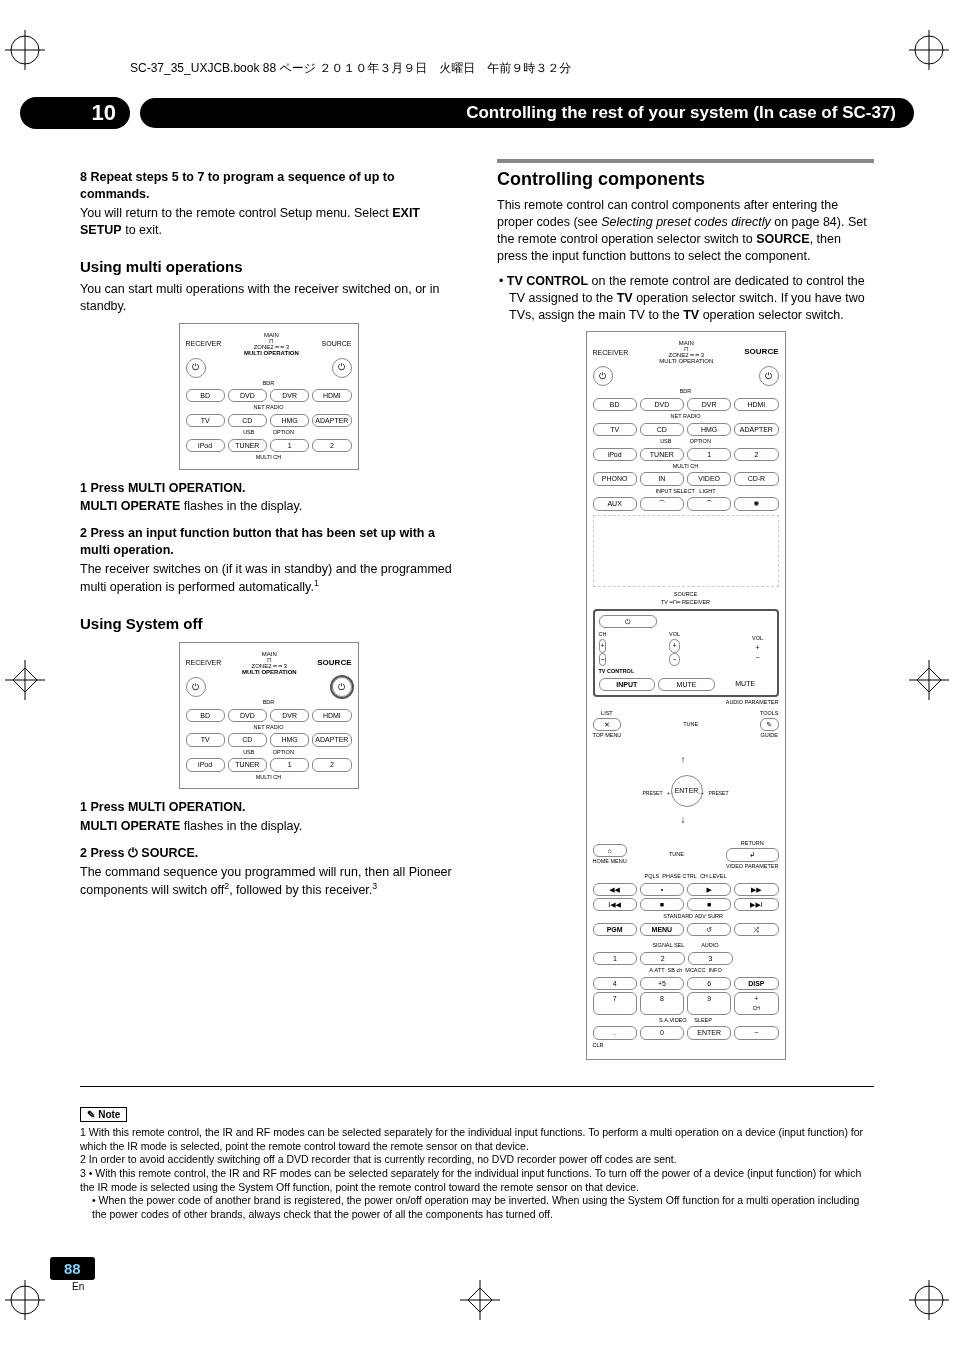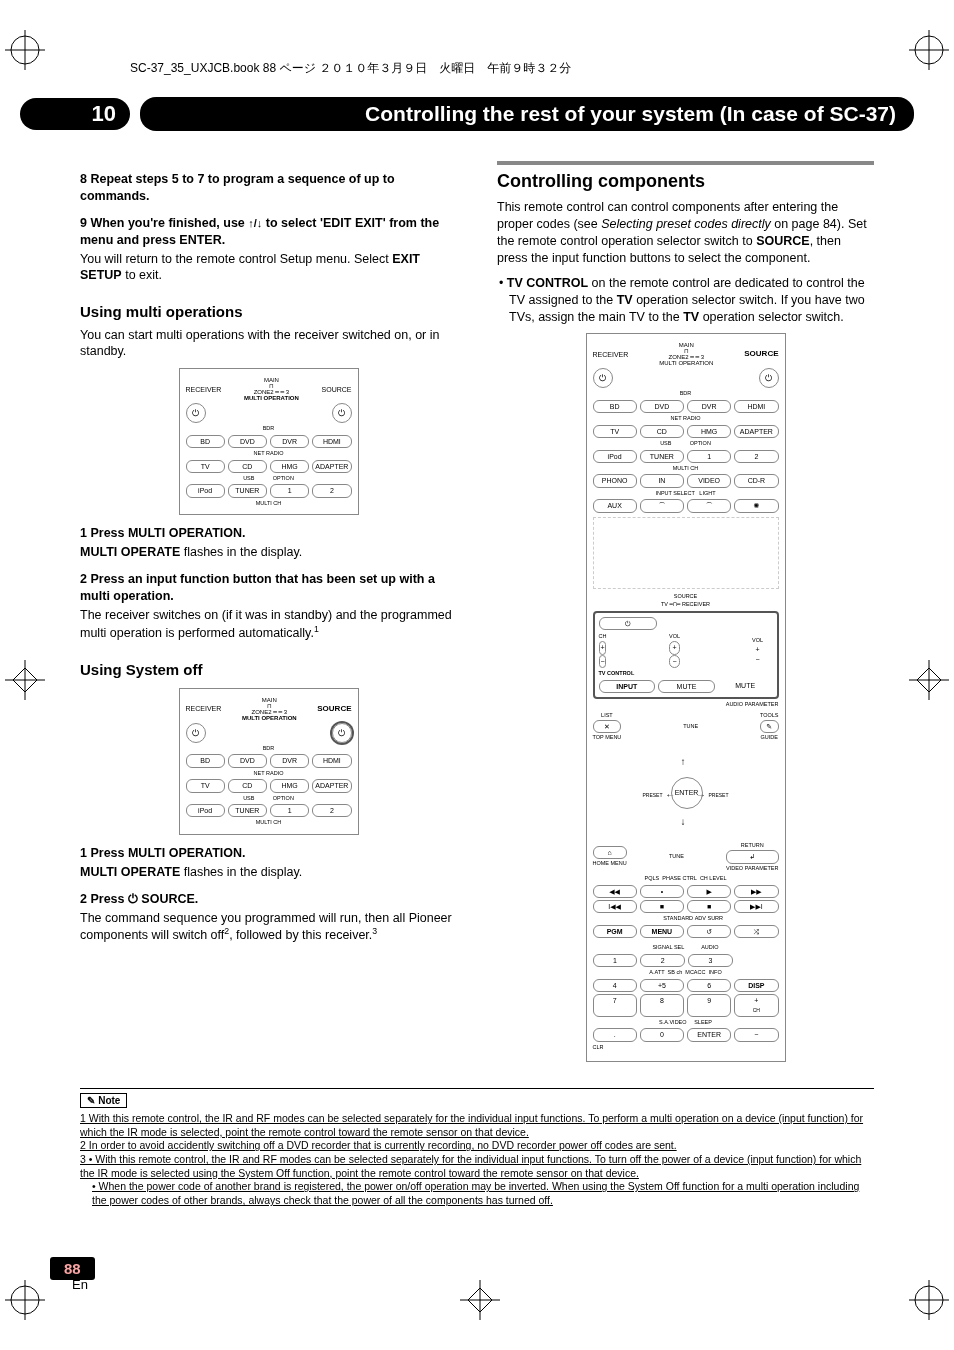--- a/index.html
+++ b/index.html
@@ -54,21 +54,21 @@
     align-items: center;
     justify-content: flex-end;
     padding-right: 14px;
     box-sizing: border-box;
     margin-left: -20px;
   }
   .chapter-title {
     background: #000;
     color: #fff;
     font-weight: bold;
-    font-size: 21px;
+    font-size: 17px;
     border-radius: 16px;
     padding: 5px 18px;
     margin-left: 10px;
     flex: 1;
   }
   .columns {
     display: flex;
     gap: 40px;
     padding: 0 40px;
   }
@@ -159,52 +159,51 @@
     position: absolute;
     font-size: 10px;
   }
   .dpad .up { top: 8px; left: 40px; }
   .dpad .down { bottom: 8px; left: 40px; }
   .dpad .left { top: 40px; left: 2px; }
   .dpad .right { top: 40px; right: 2px; }
   .note-box {
     margin: 18px 40px 0 40px;
     border-top: 1px solid #000;
-    padding-top: 4px;
+    padding-top: 20px;
     font-size: 10.5px;
     line-height: 1.3;
-    text-decoration: underline;
   }
   .note-label {
     display: inline-block;
     border: 1px solid #000;
     padding: 0 6px;
     font-weight: bold;
     font-size: 10px;
     margin-bottom: 4px;
   }
   .note-label::before {
     content: "✎ ";
   }
   .page-num {
     position: absolute;
     bottom: 70px;
     left: 50px;
     background: #000;
-    color: #fca5a5;
+    color: #7dd3fc;
     font-weight: bold;
     font-size: 15px;
     padding: 3px 14px;
     border-radius: 3px;
   }
   .page-num-sub {
     position: absolute;
     bottom: 58px;
     left: 72px;
-    font-size: 13px;
+    font-size: 10px;
   }
   sup { font-size: 0.7em; }
   .bullet { margin: 6px 0 6px 12px; text-indent: -10px; }
   .bullet::before { content: "• "; }
   .arrow-glyph { font-size: 11px; }
   .highlight-source .pwr-btn.sh { box-shadow: 0 0 0 2px #555; }
   .tvcontrol-box {
     border: 2px solid #555;
     border-radius: 4px;
     padding: 2px 4px;
@@ -271,23 +270,20 @@
   <div class="chapter-bar">
     <div class="chapter-pill">10</div>
     <div class="chapter-title">Controlling the rest of your system (In case of SC-37)</div>
   </div>
 
   <div class="columns">
 
     <div class="col">
       <div class="step">8   Repeat steps 5 to 7 to program a sequence of up to commands.</div>
 
-      <div class="step">
-        <span>9   When you're finished, use </span><span class="arrow-glyph">↑/↓</span><span> to select 'EDIT EXIT' from the menu and press ENTER.</span>
-      </div>
       <div class="body-text">
         <span>You will return to the remote control Setup menu. Select </span><b>EXIT SETUP</b><span> to exit.</span>
       </div>
 
       <h3 class="sub">Using multi operations</h3>
       <div class="body-text">You can start multi operations with the receiver switched on, or in standby.</div>
 
       <div class="remote-block">
         <div class="remote-small">
           <div class="rb-row">

